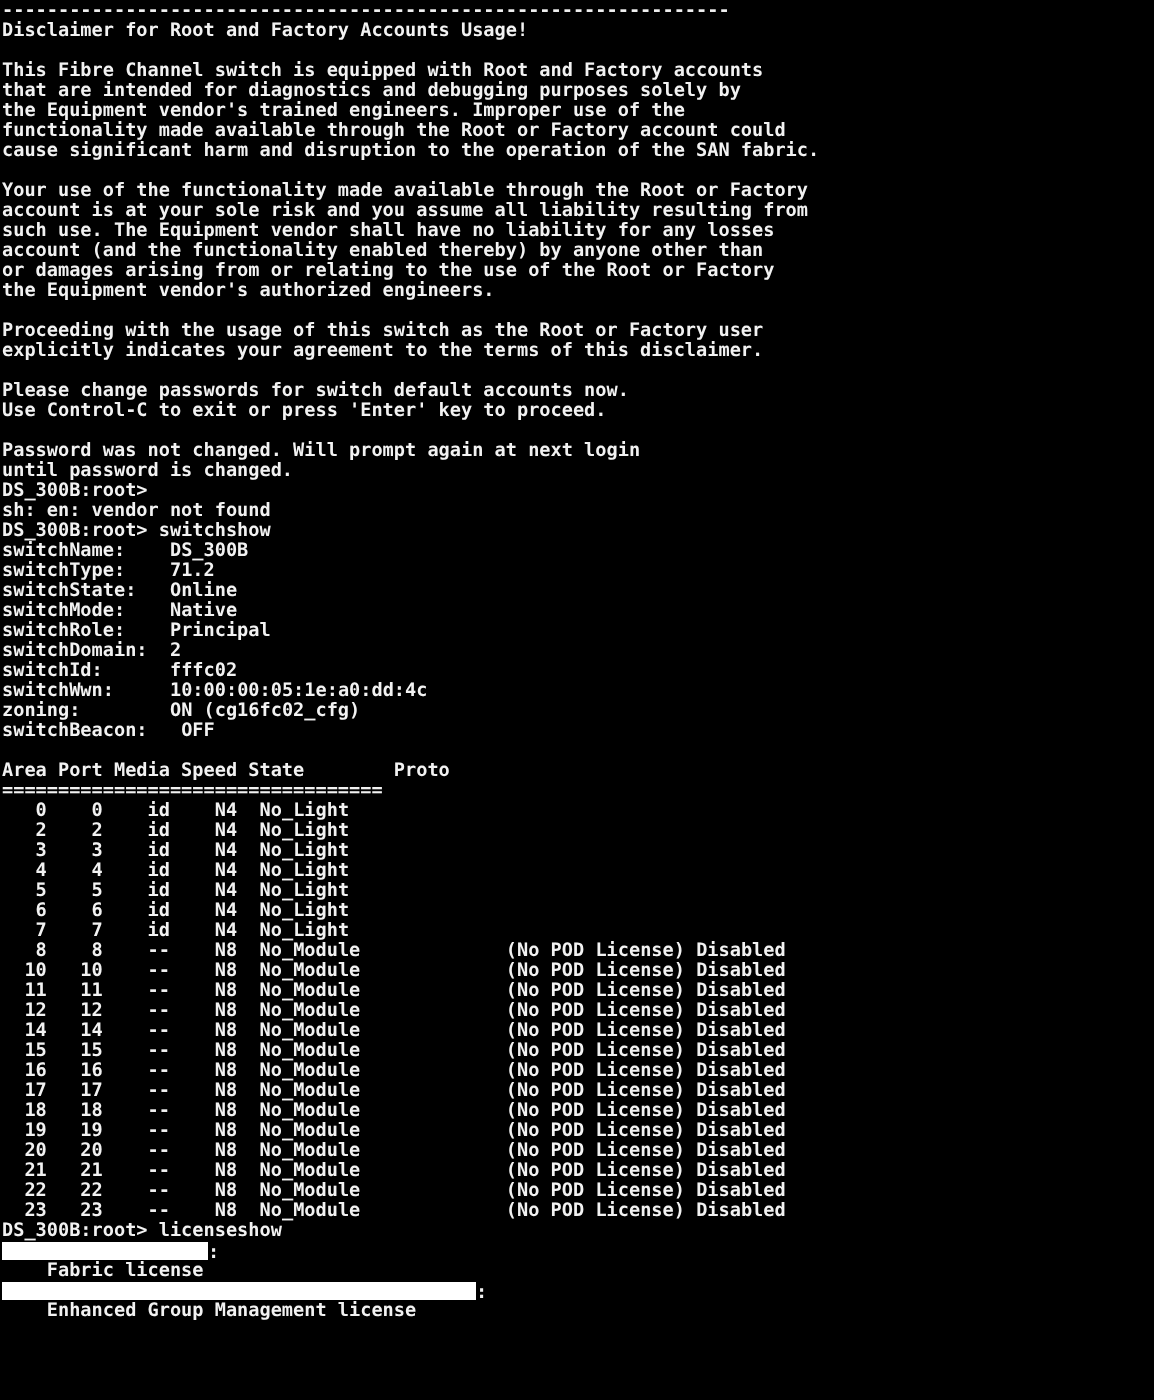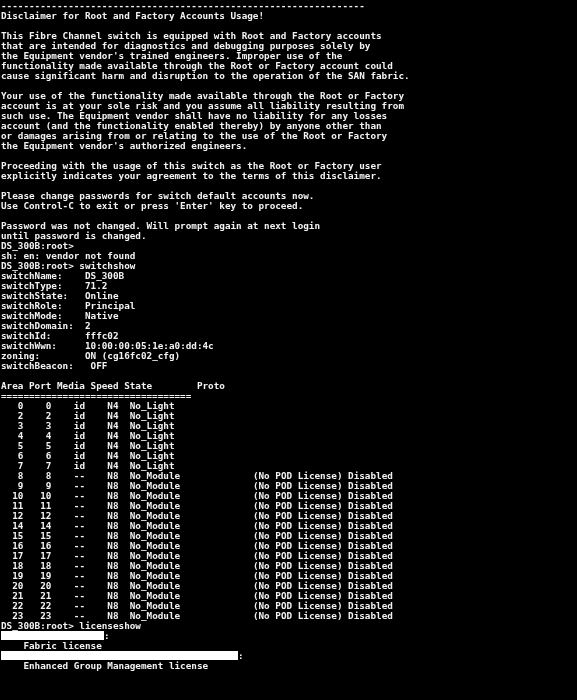--- a/index.html
+++ b/index.html
@@ -102,42 +102,41 @@
     <span class="ln">Password was not changed. Will prompt again at next login</span>
     <span class="ln">until password is changed.</span>
 
     <span class="ln">DS_300B:root&gt;</span>
     <span class="ln">sh: en: vendor not found</span>
     <span class="ln">DS_300B:root&gt; switchshow</span>
 
     <span class="ln"><span>switchName:</span><span>    </span><span>DS_300B</span></span>
     <span class="ln"><span>switchType:</span><span>    </span><span>71.2</span></span>
     <span class="ln"><span>switchState:</span><span>   </span><span>Online</span></span>
+    <span class="ln"><span>switchMode:</span><span>    </span><span>Native</span></span>
     <span class="ln"><span>switchRole:</span><span>    </span><span>Principal</span></span>
-    <span class="ln"><span>switchMode:</span><span>    </span><span>Native</span></span>
     <span class="ln"><span>switchDomain:</span><span>  </span><span>2</span></span>
     <span class="ln"><span>switchId:</span><span>      </span><span>fffc02</span></span>
     <span class="ln"><span>switchWwn:</span><span>     </span><span>10:00:00:05:1e:a0:dd:4c</span></span>
     <span class="ln"><span>zoning:</span><span>        </span><span>ON (cg16fc02_cfg)</span></span>
     <span class="ln"><span>switchBeacon:</span><span>   </span><span>OFF</span></span>
 
     <span class="ln blank"> </span>
     <span class="ln">Area Port Media Speed State        Proto</span>
     <span class="ln">==================================</span>
 
     <div id="port-rows">
         <span class="ln"><span>   0</span><span>    0</span><span>    id</span><span>    N4</span><span>  No_Light </span><span></span></span>
         <span class="ln"><span>   2</span><span>    2</span><span>    id</span><span>    N4</span><span>  No_Light </span><span></span></span>
         <span class="ln"><span>   3</span><span>    3</span><span>    id</span><span>    N4</span><span>  No_Light </span><span></span></span>
         <span class="ln"><span>   4</span><span>    4</span><span>    id</span><span>    N4</span><span>  No_Light </span><span></span></span>
         <span class="ln"><span>   5</span><span>    5</span><span>    id</span><span>    N4</span><span>  No_Light </span><span></span></span>
         <span class="ln"><span>   6</span><span>    6</span><span>    id</span><span>    N4</span><span>  No_Light </span><span></span></span>
         <span class="ln"><span>   7</span><span>    7</span><span>    id</span><span>    N4</span><span>  No_Light </span><span></span></span>
         <span class="ln"><span>   8</span><span>    8</span><span>    --</span><span>    N8</span><span>  No_Module</span><span>             (No POD License) Disabled</span></span>
-        <span class="ln"><span>   9</span><span>    9</span><span>    --</span><span>    N8</span><span>  No_Module</span><span>             (No POD License) Disabled</span></span>
         <span class="ln"><span>  10</span><span>   10</span><span>    --</span><span>    N8</span><span>  No_Module</span><span>             (No POD License) Disabled</span></span>
         <span class="ln"><span>  11</span><span>   11</span><span>    --</span><span>    N8</span><span>  No_Module</span><span>             (No POD License) Disabled</span></span>
         <span class="ln"><span>  12</span><span>   12</span><span>    --</span><span>    N8</span><span>  No_Module</span><span>             (No POD License) Disabled</span></span>
         <span class="ln"><span>  14</span><span>   14</span><span>    --</span><span>    N8</span><span>  No_Module</span><span>             (No POD License) Disabled</span></span>
         <span class="ln"><span>  15</span><span>   15</span><span>    --</span><span>    N8</span><span>  No_Module</span><span>             (No POD License) Disabled</span></span>
         <span class="ln"><span>  16</span><span>   16</span><span>    --</span><span>    N8</span><span>  No_Module</span><span>             (No POD License) Disabled</span></span>
         <span class="ln"><span>  17</span><span>   17</span><span>    --</span><span>    N8</span><span>  No_Module</span><span>             (No POD License) Disabled</span></span>
         <span class="ln"><span>  18</span><span>   18</span><span>    --</span><span>    N8</span><span>  No_Module</span><span>             (No POD License) Disabled</span></span>
         <span class="ln"><span>  19</span><span>   19</span><span>    --</span><span>    N8</span><span>  No_Module</span><span>             (No POD License) Disabled</span></span>
         <span class="ln"><span>  20</span><span>   20</span><span>    --</span><span>    N8</span><span>  No_Module</span><span>             (No POD License) Disabled</span></span>

